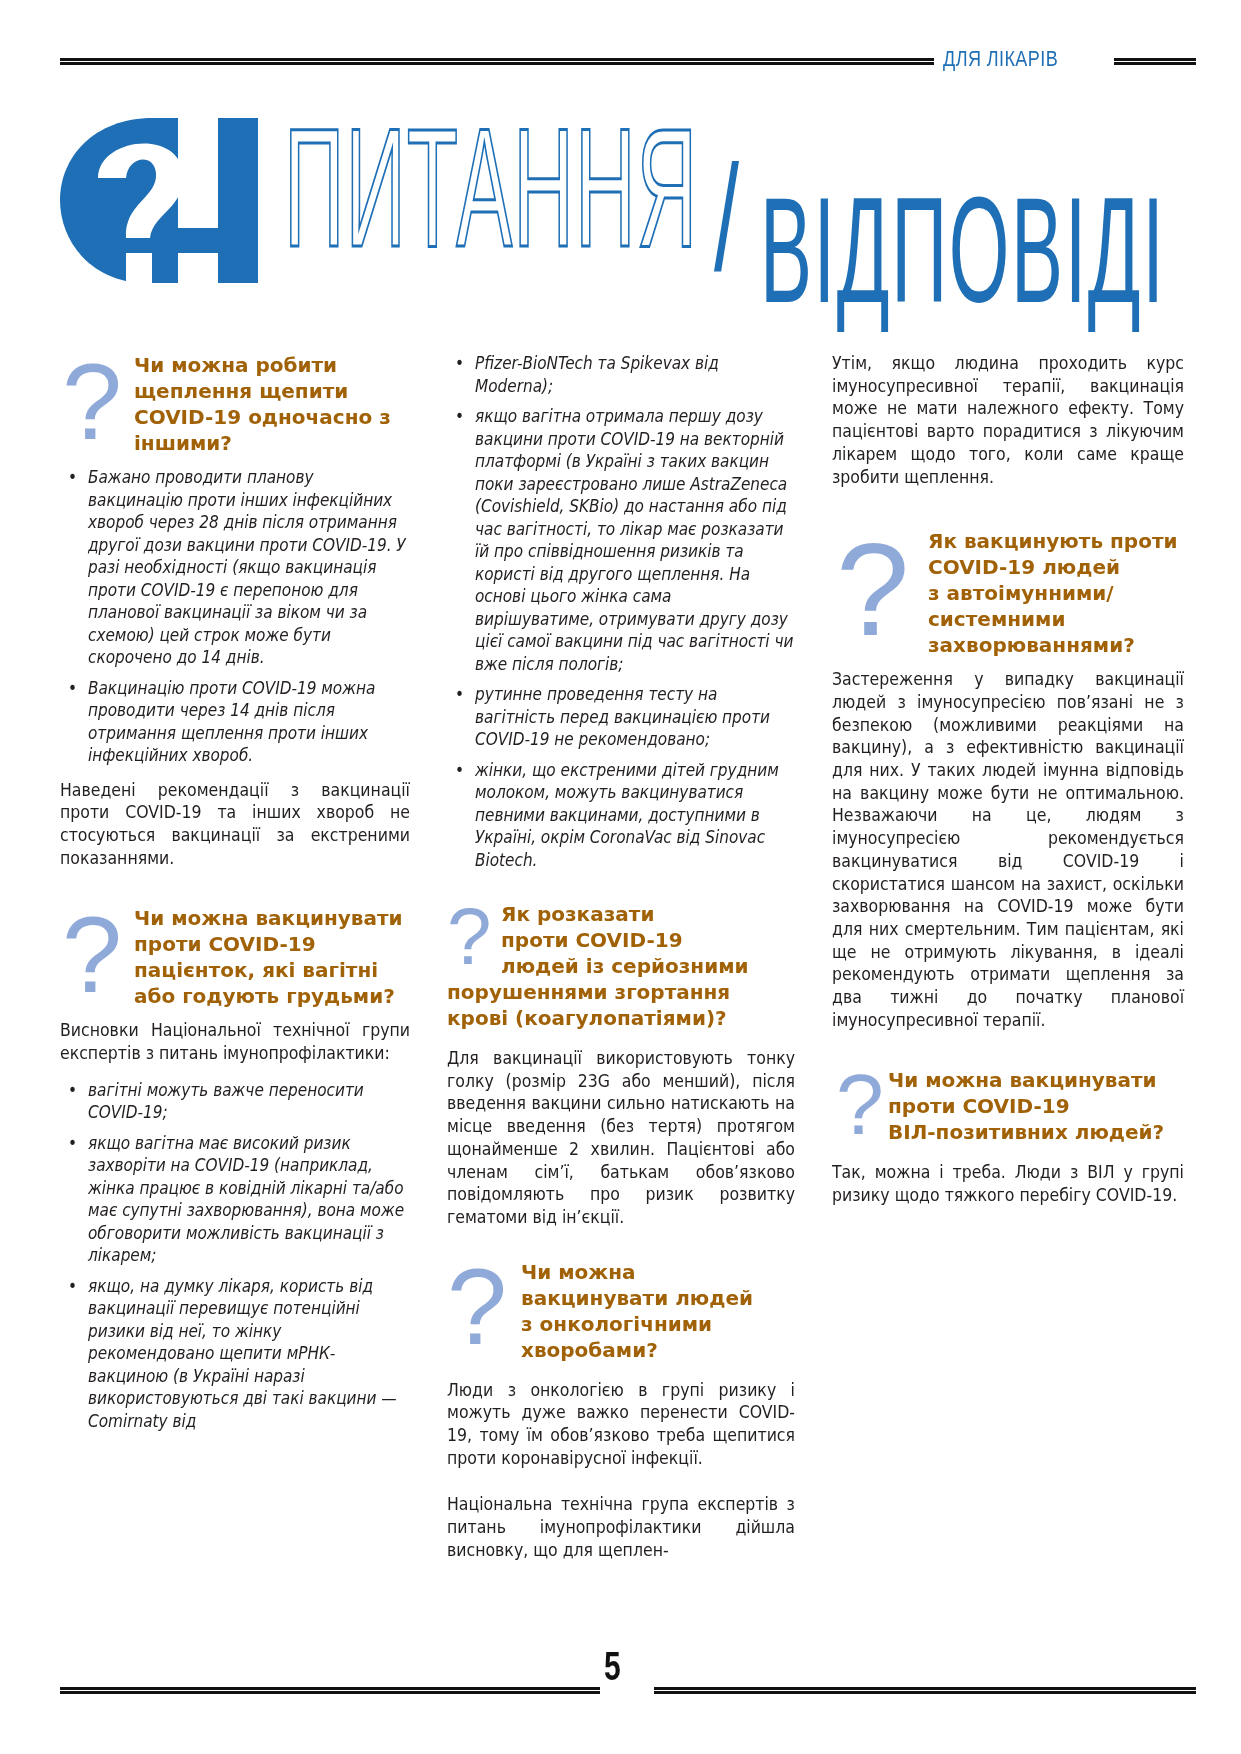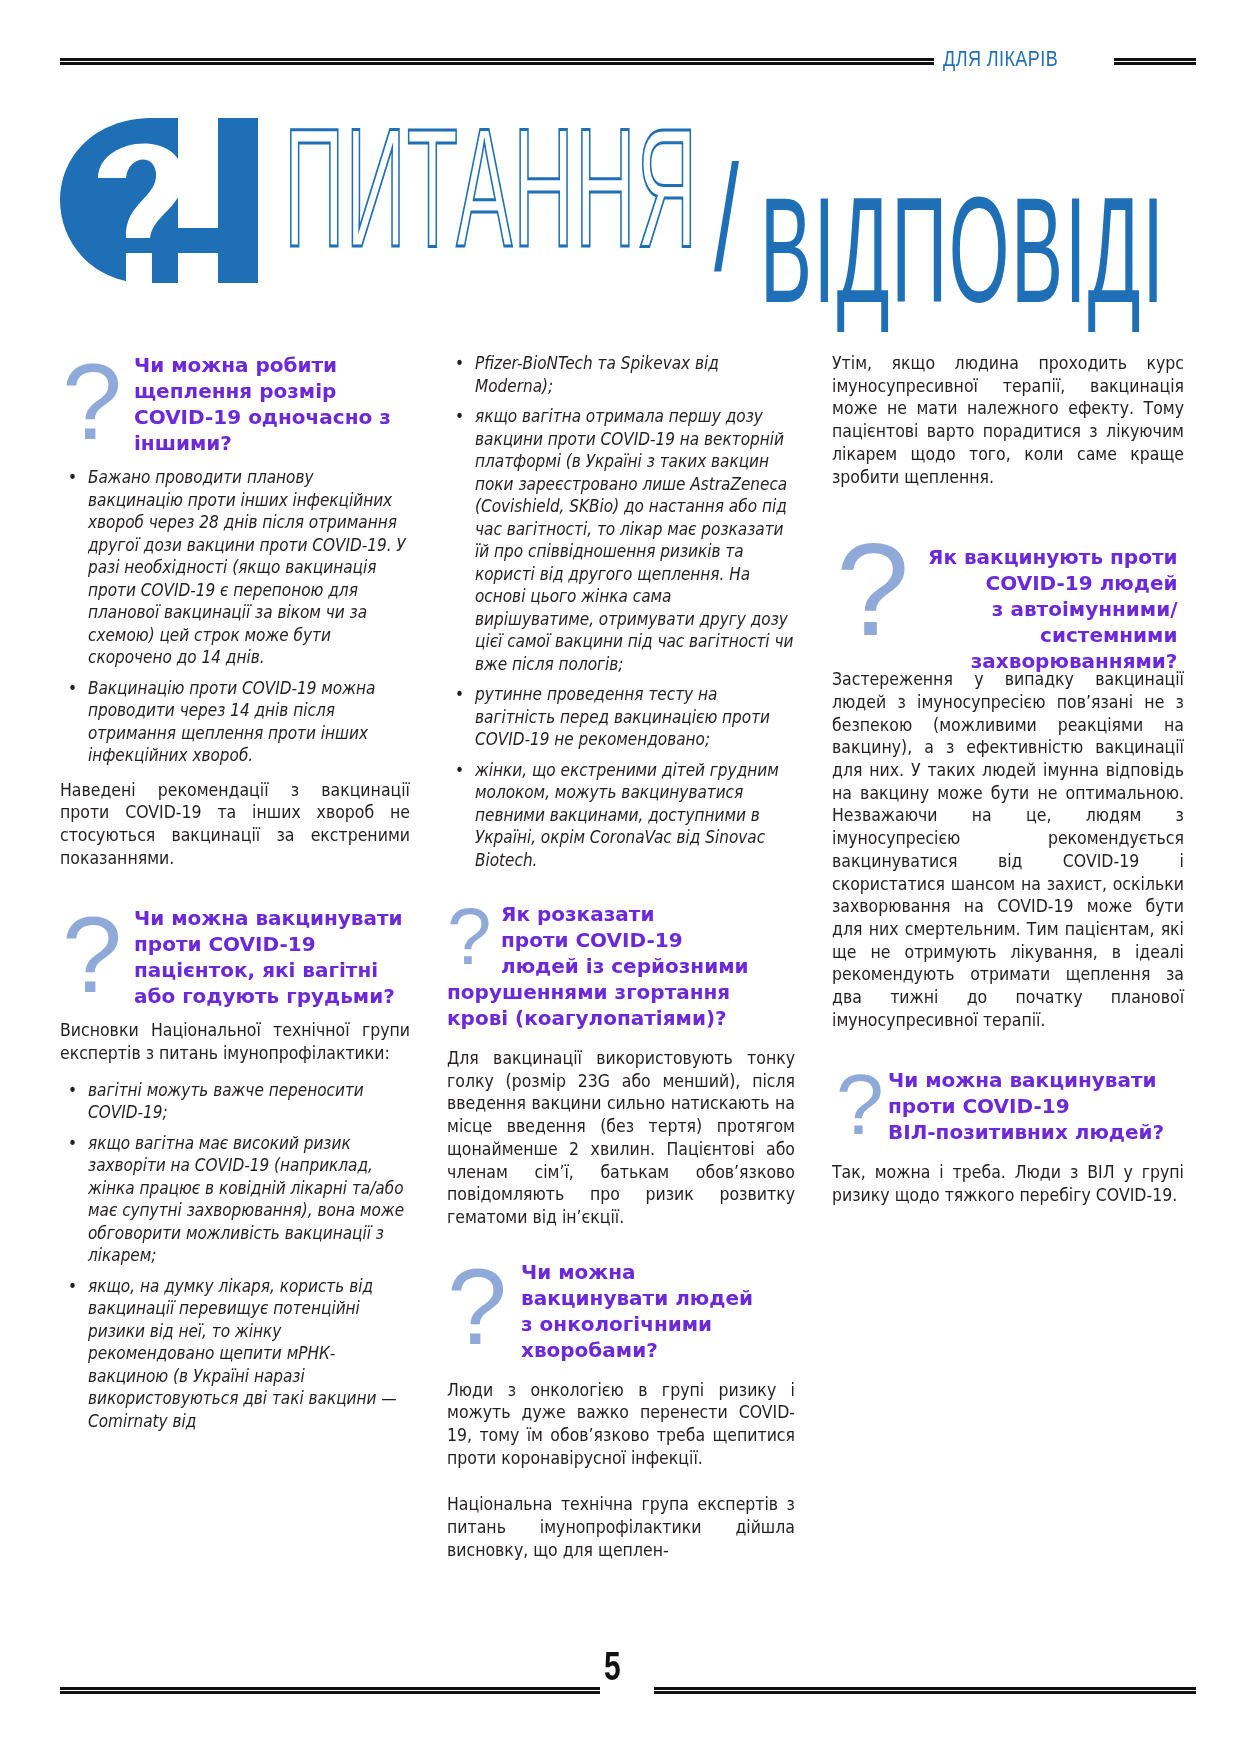--- a/index.html
+++ b/index.html
@@ -9,21 +9,21 @@
   .section-tag { position:absolute; top:46px; left:943px; font-family:"Liberation Sans", sans-serif; font-size:22px; color:#1f6fb6; letter-spacing:0.5px; transform:scaleX(0.82); transform-origin:left center; }
   
   .logo { position:absolute; left:58px; top:118px; width:200px; height:165px; }
   .title-q { position:absolute; left:284px; top:118px; font-family:"Liberation Sans", sans-serif; font-size:168px; line-height:140px; color:#fff; -webkit-text-stroke:3px #1f6fb6; transform:scaleX(0.50); transform-origin:left top; letter-spacing:2px; font-weight:400; }
   .title-slash { position:absolute; left:714px; top:148px; font-family:"Liberation Sans", sans-serif; font-size:150px; line-height:140px; color:#1f6fb6; transform:scaleX(0.6); transform-origin:left top; }
   .title-a { position:absolute; left:760px; top:180px; font-family:"Liberation Sans", sans-serif; font-size:150px; line-height:140px; color:#1f6fb6; transform:scaleX(0.52); transform-origin:left top; letter-spacing:3px; }
   .col { position:absolute; top:352px; width:350px; font-size:17.5px; line-height:22.7px; }
   .col p { margin:0 0 14px 0; text-align:justify; }
   .q-head { position:relative; margin:0 0 12px 0; }
   .q-mark { position:absolute; font-family:"Liberation Sans", sans-serif; font-weight:400; color:#8faad8; line-height:1; }
-  .q-title { color:#6d28d9; font-weight:bold; font-size:20px; line-height:26px; font-family:"DejaVu Sans", sans-serif; }
+  .q-title { color:#a16207; font-weight:bold; font-size:20px; line-height:26px; font-family:"DejaVu Sans", sans-serif; }
   ul { list-style:none; margin:0 0 12px 0; padding:0 0 0 28px; }
   ul li { position:relative; font-style:italic; margin-bottom:8px; font-size:17px; line-height:22.5px; }
   ul li::before { content:"\2022"; position:absolute; left:-20px; font-style:normal; }
   .page-num { position:absolute; left:604px; top:1646px; font-family:"Liberation Sans", sans-serif; font-weight:bold; font-size:40px; line-height:40px; color:#111; transform:scaleX(0.75); transform-origin:left top; }
 </style>
 </head>
 <body>
 
 <div class="rule" style="left:60px; top:58px; width:874px;"></div>
 <div class="section-tag">ДЛЯ ЛІКАРІВ</div>
@@ -39,21 +39,21 @@
 
 <div class="title-q">ПИТАННЯ</div>
 <div class="title-slash">/</div>
 <div class="title-a">ВІДПОВІДІ</div>
 
 <div class="col" style="left:60px;">
   <div class="q-head" style="height:102px;">
     <span class="q-mark" style="left:2px; top:-4px; font-size:108px;">?</span>
     <div class="q-title" style="position:absolute; left:74px; top:0;">
       <div>Чи можна робити</div>
-      <div>щеплення розмір</div>
+      <div>щеплення щепити</div>
       <div>COVID-19 одночасно з</div>
       <div>іншими?</div>
     </div>
   </div>
   <ul>
     <li>Бажано проводити планову вакцинацію проти інших інфекційних хвороб через 28 днів після отримання другої дози вакцини проти COVID-19. У разі необхідності (якщо вакцинація проти COVID-19 є перепоною для планової вакцинації за віком чи за схемою) цей строк може бути скорочено до 14 днів.</li>
     <li>Вакцинацію проти COVID-19 можна проводити через 14 днів після отримання щеплення проти інших інфекційних хвороб.</li>
   </ul>
   <p>Наведені рекомендації з вакцинації проти COVID-19 та інших хвороб не стосуються вакцинації за екстреними показаннями.</p>
 
@@ -105,21 +105,21 @@
   </div>
   <p style="margin-top:18px;">Люди з онкологією в групі ризику і можуть дуже важко перенести COVID-19, тому їм обов’язково треба щепитися проти коронавірусної інфекції.</p>
   <p style="margin-top:24px;">Національна технічна група експертів з питань імунопрофілактики дійшла висновку, що для щеплен-</p>
 </div>
 
 <div class="col" style="left:832px; width:352px;">
   <p>Утім, якщо людина проходить курс імуносупресивної терапії, вакцинація може не мати належного ефекту. Тому пацієнтові варто порадитися з лікуючим лікарем щодо того, коли саме краще зробити щеплення.</p>
 
   <div class="q-head" style="height:128px; margin-top:40px;">
     <span class="q-mark" style="left:4px; top:-4px; font-size:132px;">?</span>
-    <div class="q-title" style="position:absolute; left:96px; top:16px;text-align:right;">
+    <div class="q-title" style="position:absolute; left:96px; top:0;">
       <div>Як вакцинують проти</div>
       <div>COVID-19 людей</div>
       <div>з автоімунними/</div>
       <div>системними</div>
       <div>захворюваннями?</div>
     </div>
   </div>
   <p style="margin-top:10px;">Застереження у випадку вакцинації людей з імуносупресією пов’язані не з безпекою (можливими реакціями на вакцину), а з ефективністю вакцинації для них. У таких людей імунна відповідь на вакцину може бути не оптимальною. Незважаючи на це, людям з імуносупресією рекомендується вакцинуватися від COVID-19 і скористатися шансом на захист, оскільки захворювання на COVID-19 може бути для них смертельним. Тим пацієнтам, які ще не отримують лікування, в ідеалі рекомендують отримати щеплення за два тижні до початку планової імуносупресивної терапії.</p>
 
   <div class="q-head" style="height:80px; margin-top:36px;">

